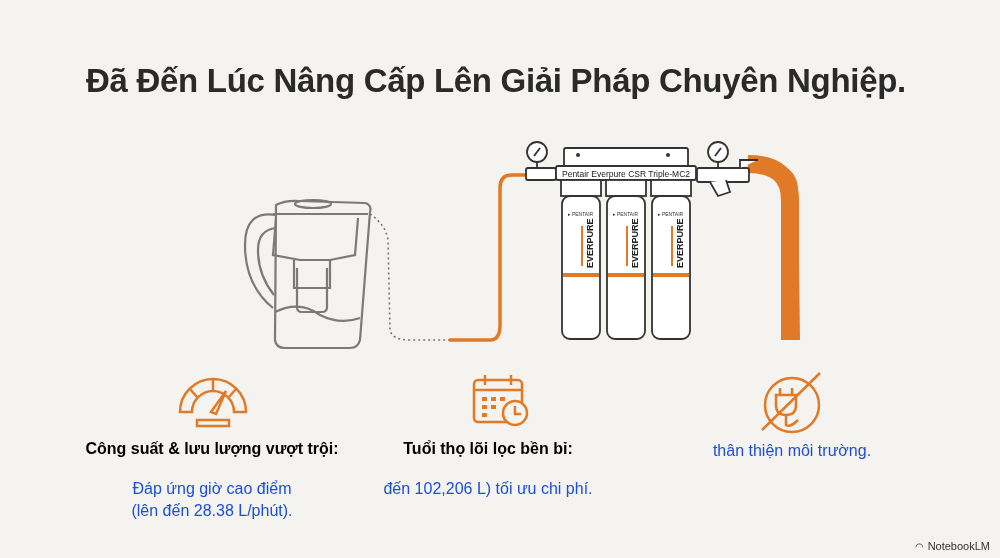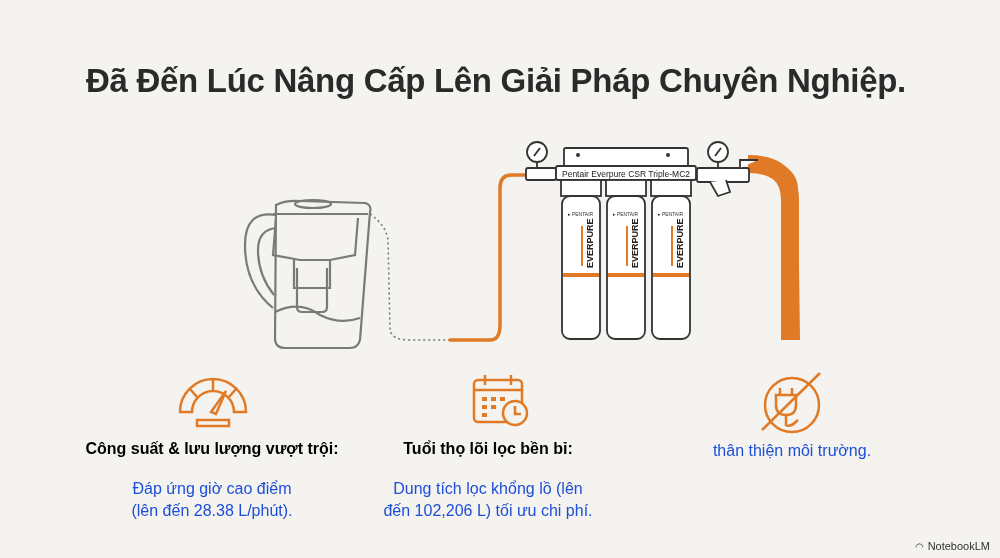--- a/index.html
+++ b/index.html
@@ -115,21 +115,20 @@
   </g>
 </svg>
 
 <div class="feature" style="left:62px;">
   <div class="ft">Công suất &amp; lưu lượng vượt trội:</div>
   <div class="fd">Đáp ứng giờ cao điểm</div>
   <div class="fd">(lên đến 28.38 L/phút).</div>
 </div>
 <div class="feature" style="left:338px;">
   <div class="ft">Tuổi thọ lõi lọc bền bỉ:</div>
-  <div class="fd">Dung tích lọc khổng lồ (lên</div>
   <div class="fd">đến 102,206 L) tối ưu chi phí.</div>
 </div>
 <div class="feature" style="left:642px;">
   <div class="fd">thân thiện môi trường.</div>
 </div>
 
 <div class="brand">
   <span style="font-size:10px;">◠</span>
   <span>NotebookLM</span>
 </div>

